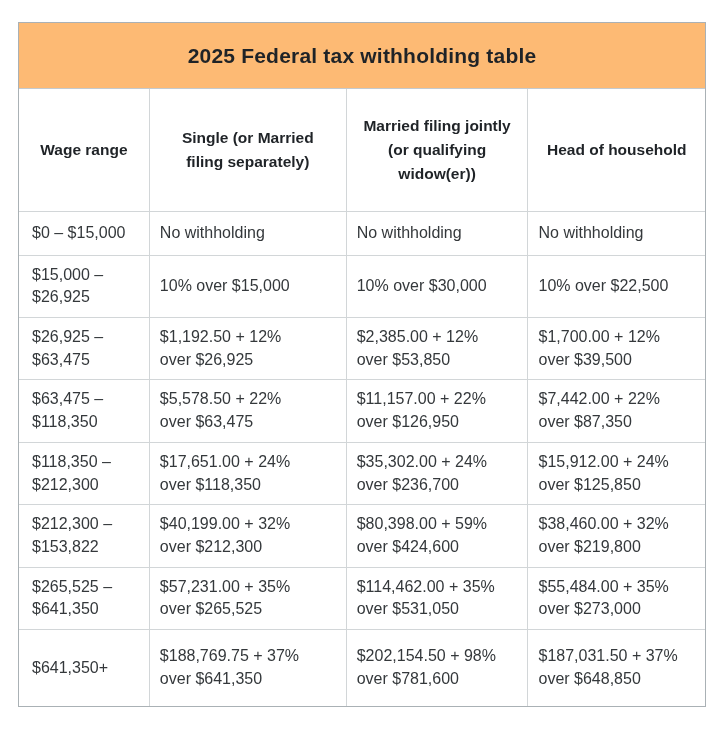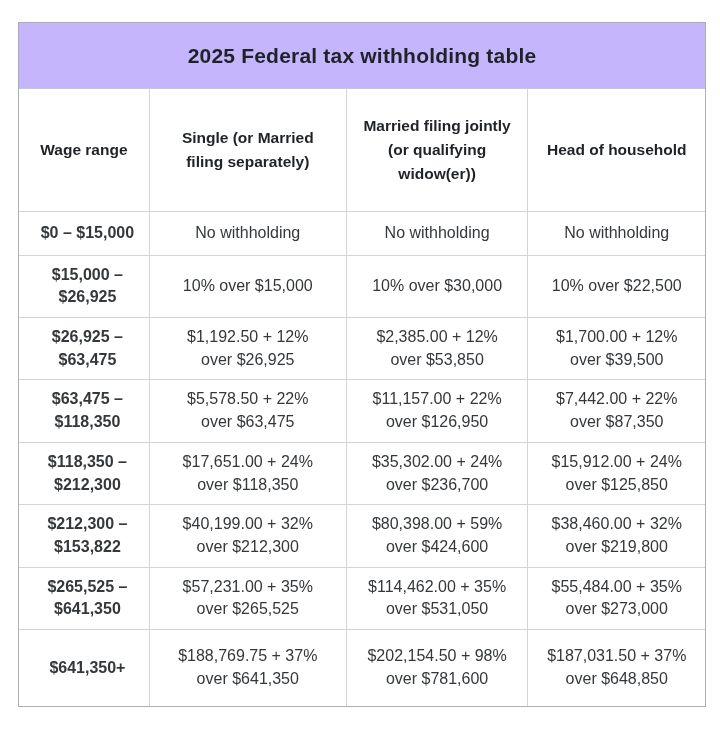--- a/index.html
+++ b/index.html
@@ -13,21 +13,21 @@
   }
   .table-outer {
     position: absolute;
     left: 18px;
     top: 22px;
     width: 688px;
     border: 1px solid #aab1b5;
     background: #ffffff;
   }
   .title-bar {
-    background: #c4b5fd;
+    background: #fdba74;
     height: 66px;
     display: flex;
     align-items: center;
     justify-content: center;
     font-weight: bold;
     font-size: 21px;
     letter-spacing: 0.2px;
     color: #1f2327;
     border-bottom: 1px solid #c3cacf;
   }
@@ -54,29 +54,28 @@
     height: 122px;
     font-size: 15.5px;
     font-weight: bold;
     color: #1f2327;
     text-align: center;
     line-height: 1.55;
   }
   td {
     font-size: 16px;
     color: #34383b;
-    text-align: center;
+    text-align: left;
     line-height: 1.42;
     height: 62px;
   }
   td.wage {
-    text-align: center;
+    text-align: left;
     padding-left: 13px;
     padding-right: 6px;
-    font-weight: bold;
   }
   tbody tr.r-first td { height: 44px; }
   tbody tr.r-last td  { height: 76px; }
 </style>
 </head>
 <body>
 
 <div class="table-outer">
   <div class="title-bar">2025 Federal tax withholding table</div>
   <table>

